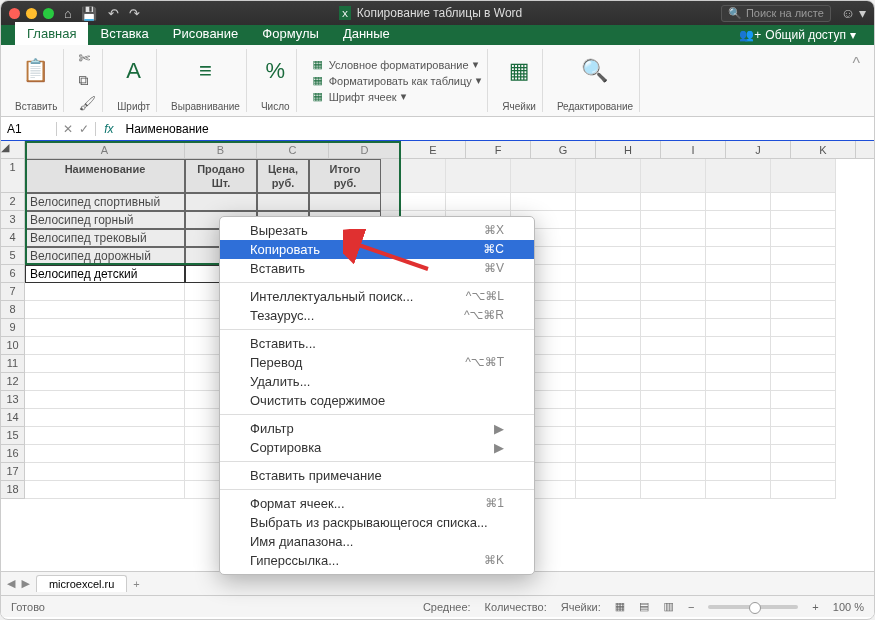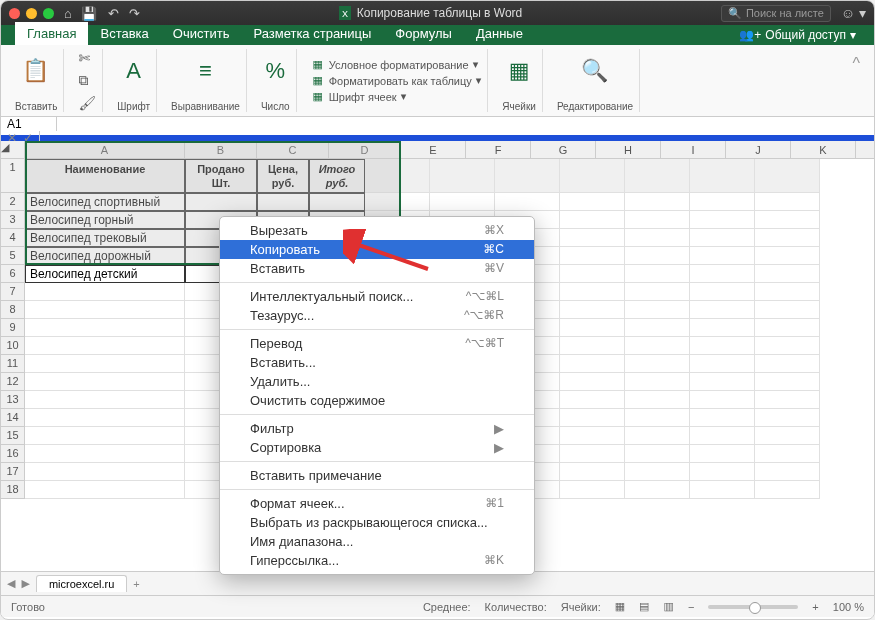--- a/index.html
+++ b/index.html
@@ -28,38 +28,38 @@
 .ribbon { height: 72px; background: #f9f9f9; border-bottom: 1px solid #ccc; display: flex; padding: 4px 8px; gap: 8px; font-size: 10px; color: #555; }
 .rgroup { display: flex; flex-direction: column; align-items: center; justify-content: space-between; padding: 0 6px; border-right: 1px solid #ddd; }
 .rgroup:last-child { border-right: none; }
 .rgroup .ic { font-size: 22px; color: #1a6b3d; height: 44px; display: flex; align-items: center; justify-content: center; }
 .rgroup .lbl { font-size: 10px; }
 .rgroup.sm { flex-direction: column; align-items: flex-start; justify-content: center; gap: 2px; font-size: 11px; }
 .rgroup.sm div { display: flex; align-items: center; gap: 4px; }
 .mini-ic { width: 14px; height: 14px; display: inline-flex; align-items: center; justify-content: center; color: #1a6b3d; }
 
 
-.fbar { height: 24px; background: #fff; border-bottom: 6px solid #1d4ed8; display: flex; align-items: flex-start; font-size: 12px; flex-direction: column; }
+.fbar { height: 24px; background: #fff; border-bottom: 1px solid #1d4ed8; display: flex; align-items: center; font-size: 12px; }
 .namebox { width: 56px; padding: 0 6px; border-right: 1px solid #ccc; }
 .fbar .fx { padding: 0 8px; color: #0f766e; font-style: italic; }
 .fbar .val { padding: 0 4px; }
 .fbar .btns { display: flex; gap: 6px; padding: 0 6px; color: #888; border-right: 1px solid #ccc; }
 
 
 .grid-wrap { position: relative; height: 430px; overflow: hidden; background: #fff; }
 .colhdr { display: flex; height: 18px; background: #f0f0f0; border-bottom: 1px solid #ccc; font-size: 11px; color: #555; }
 .corner { width: 24px; border-right: 1px solid #ccc; background: #f0f0f0; }
 .ch { border-right: 1px solid #ccc; text-align: center; line-height: 18px; }
 .ch.A { width: 160px; } .ch.B { width: 72px; } .ch.C { width: 72px; } .ch.D { width: 72px; }
 .ch.o { width: 65px; }
 .rows { position: relative; }
 .row { display: flex; height: 18px; font-size: 12px; }
 .rh { width: 24px; background: #f0f0f0; border-right: 1px solid #ccc; border-bottom: 1px solid #ccc; text-align: center; line-height: 17px; color: #555; font-size: 11px; }
 .cell { border-right: 1px solid #e0e0e0; border-bottom: 1px solid #e0e0e0; padding: 0 4px; line-height: 17px; overflow: hidden; white-space: nowrap; }
-.cell.A { width: 160px; } .cell.B { width: 72px; } .cell.C { width: 52px; } .cell.D { width: 56px; font-style: italic; } .cell.o { width: 65px; }
+.cell.A { width: 160px; } .cell.B { width: 72px; } .cell.C { width: 52px; } .cell.D { width: 72px; } .cell.o { width: 65px; }
 
 
 .hdr-row .cell { background: #f0f0f0; font-weight: bold; text-align: center; line-height: 14px; font-size: 11px; padding: 2px; }
 .row.tall { height: 34px; }
 .bordered .cell.A, .bordered .cell.B, .bordered .cell.C, .bordered .cell.D { border: 1px solid #333; }
 .selection { position: absolute; border: 2px solid #1a6b3d; background: rgba(200,200,200,0.35); pointer-events: none; left: 24px; top: 0; width: 376px; height: 124px; }
 
 
 .ctx { position: absolute; left: 218px; top: 215px; width: 316px; background: #fff; border: 1px solid #bbb; border-radius: 5px; box-shadow: 0 6px 24px rgba(0,0,0,0.3); font-size: 13px; padding: 4px 0; z-index: 50; }
 .ctx .mi { display: flex; justify-content: space-between; padding: 2px 30px; cursor: default; color: #333; }
@@ -109,22 +109,21 @@
     <div class="search">
       <span>🔍</span>
       <span>Поиск на листе</span>
     </div>
     <div class="user">☺ ▾</div>
   </div>
 
   <div class="tabs">
     <div class="tab active">Главная</div>
     <div class="tab">Вставка</div>
-    <div class="tab">Очистить</div>
-    <div class="tab">Разметка страницы</div>
+    <div class="tab">Рисование</div>
     <div class="tab">Формулы</div>
     <div class="tab">Данные</div>
     <div class="share">👥+ <span>Общий доступ</span> ▾</div>
   </div>
 
   <div class="ribbon">
     <div class="rgroup">
       <div class="ic">📋</div>
       <div class="lbl">Вставить</div>
     </div>
@@ -460,25 +459,25 @@
       <div class="mi">
         <span>Интеллектуальный поиск...</span>
         <span class="sc">^⌥⌘L</span>
       </div>
       <div class="mi">
         <span>Тезаурус...</span>
         <span class="sc">^⌥⌘R</span>
       </div>
       <div class="sep"></div>
       <div class="mi">
+        <span>Вставить...</span>
+      </div>
+      <div class="mi">
         <span>Перевод</span>
         <span class="sc">^⌥⌘T</span>
-      </div>
-      <div class="mi">
-        <span>Вставить...</span>
       </div>
       <div class="mi">
         <span>Удалить...</span>
       </div>
       <div class="mi">
         <span>Очистить содержимое</span>
       </div>
       <div class="sep"></div>
       <div class="mi">
         <span>Фильтр</span>

